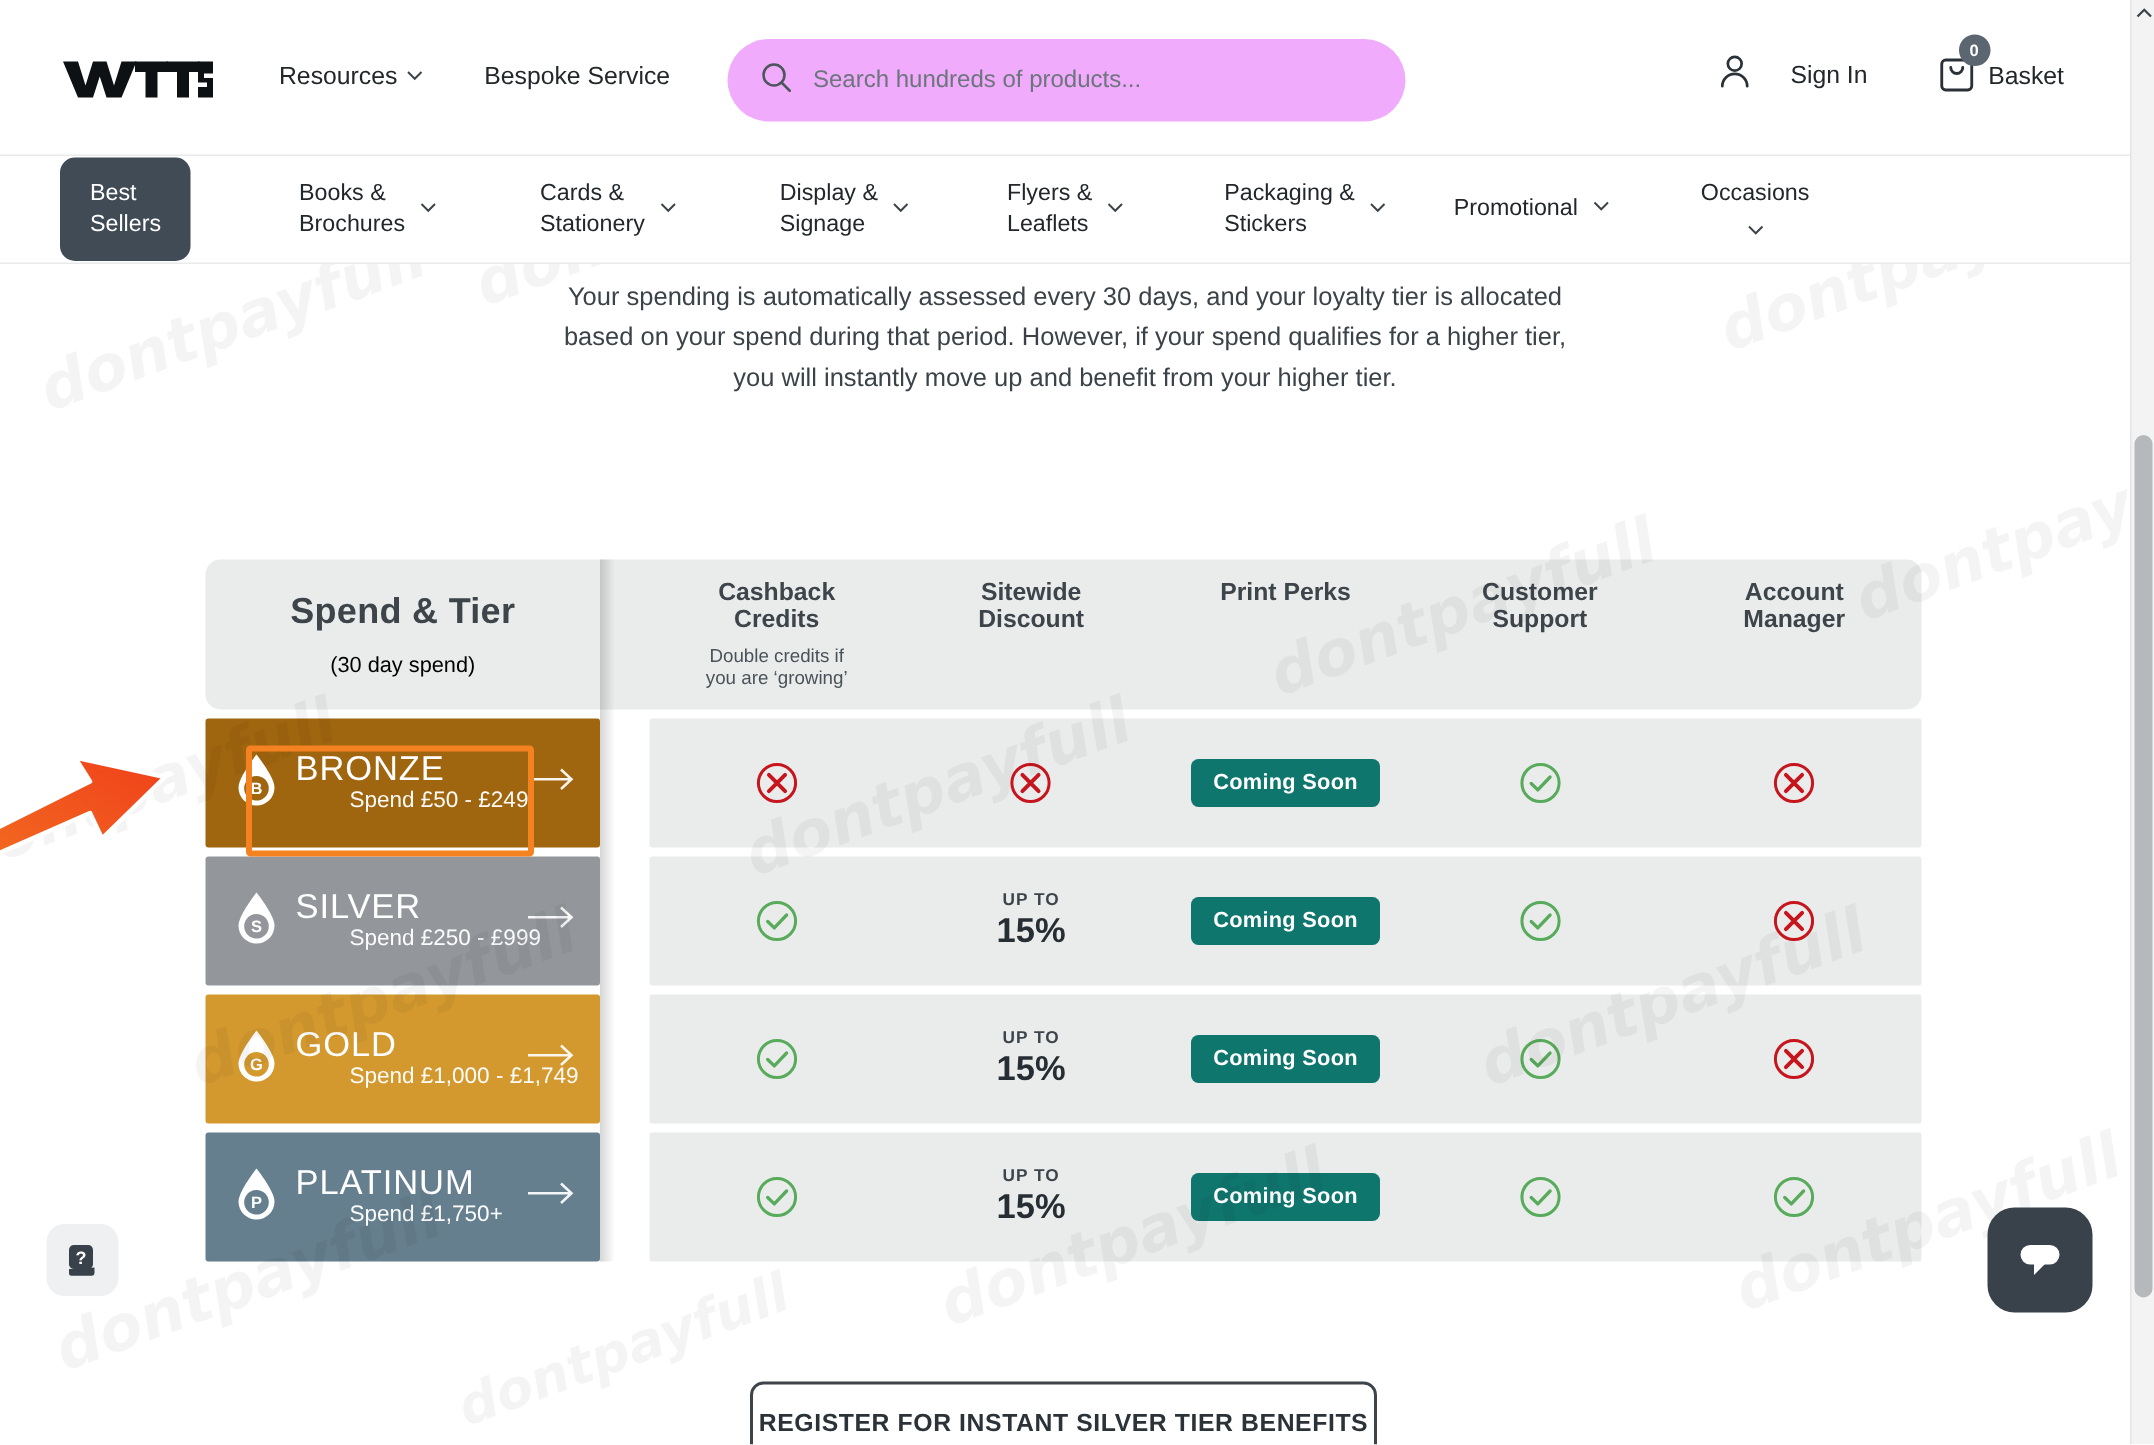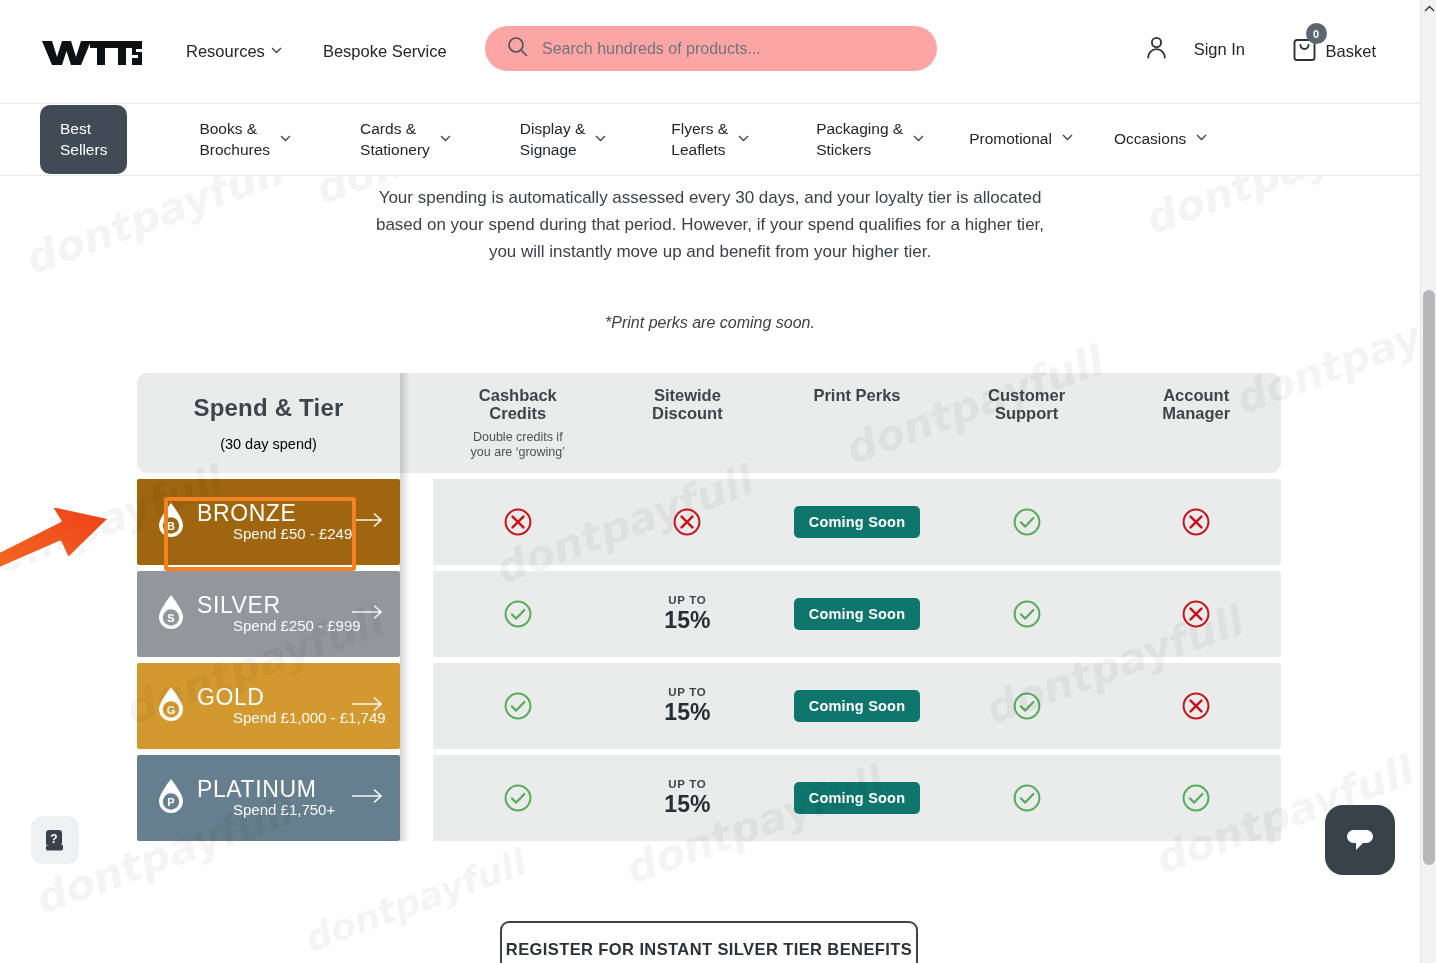--- a/index.html
+++ b/index.html
@@ -44,22 +44,22 @@
     font-size: 16.5px;
     color: #22272b;
     display: flex; align-items: center; gap: 6px;
     cursor: pointer;
   }
   .caret { display:inline-block; width:10px; height:10px; }
   .caret svg { display:block; }
 
   .searchwrap {
     position: absolute; left: 485px; top: 26px;
-    width: 452px; height: 45px;
-    background: #fca5a5; border-radius: 28px;
+    width: 452px; height: 55px;
+    background: #f0abfc; border-radius: 28px;
     display: flex; align-items: center;
     padding-left: 22px; gap: 14px;
   }
   .searchwrap input {
     border: none; background: transparent; outline: none;
     font-size: 16px; color: #4d555c; width: 370px;
     font-family: "Liberation Sans", sans-serif;
   }
   .searchwrap input::placeholder { color:#6d757c; }
 
@@ -345,33 +345,32 @@
         </span>
       </div>
       <div class="cat" style="margin-left: 46px;">
         <span class="lbl">Promotional</span>
         <span class="caret">
           <svg width="11" height="7" viewBox="0 0 11 7">
             <path d="M1 1 L5.5 5.5 L10 1" fill="none" stroke="#3b4349" stroke-width="1.3"></path>
           </svg>
         </span>
       </div>
-      <div class="cat" style="margin-left: 42px;">
+      <div class="cat" style="margin-left: 62px; flex-direction: column;">
         <span class="lbl">Occasions</span>
         <span class="caret">
           <svg width="11" height="7" viewBox="0 0 11 7">
             <path d="M1 1 L5.5 5.5 L10 1" fill="none" stroke="#3b4349" stroke-width="1.3"></path>
           </svg>
         </span>
       </div>
     </div>
 
   <div class="intro">
     <p>Your spending is automatically assessed every 30 days, and your loyalty tier is allocated based on your spend during that period. However, if your spend qualifies for a higher tier, you will instantly move up and benefit from your higher tier.</p>
-    <p class="note">*Print perks are coming soon.</p>
   </div>
 
   <div class="table">
     <div class="thead" id="thead">
       <div class="th-tier">
         <div class="t1">Spend &amp; Tier</div>
         <div class="t2">(30 day spend)</div>
       </div>
       <div class="gap"></div>
       <div id="col-headers" style="flex:1 1 auto;display:flex;">

